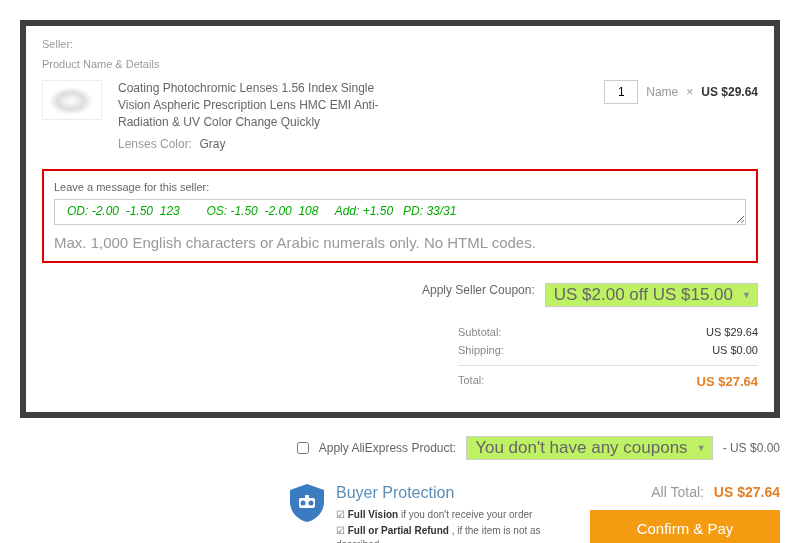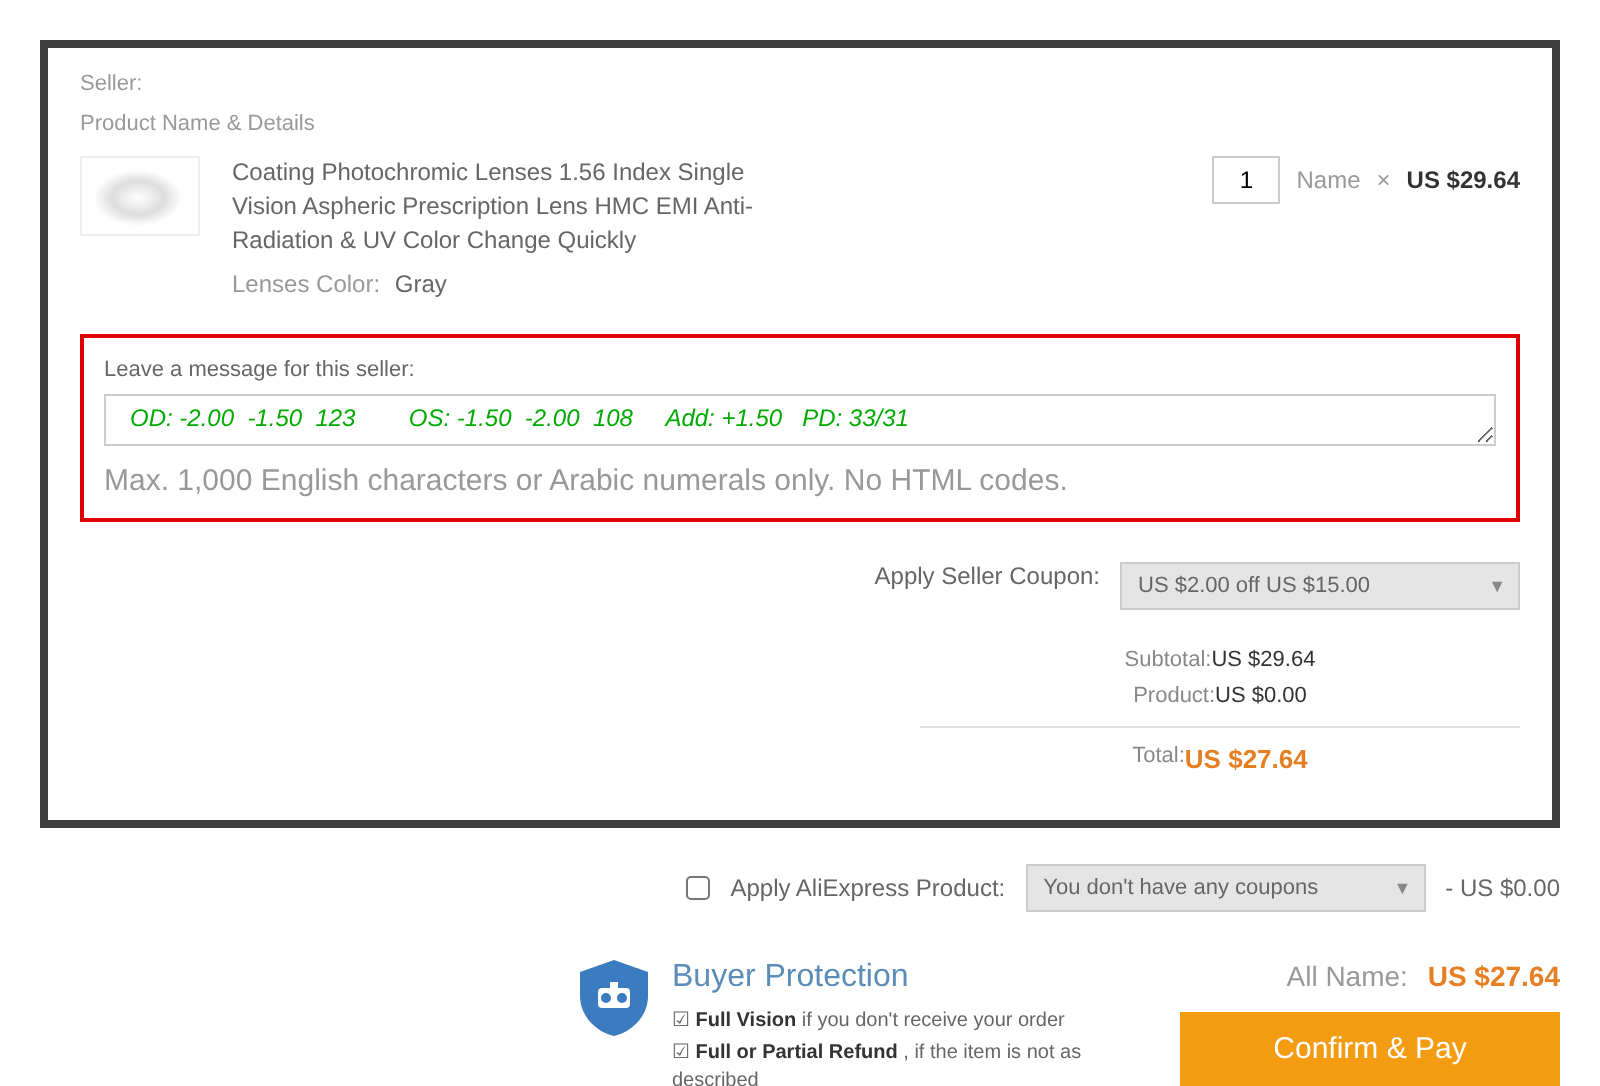--- a/index.html
+++ b/index.html
@@ -1,36 +1,36 @@
 <!DOCTYPE html>
 <html><head>
 <meta charset="utf-8">
 <style>
 * { box-sizing: border-box; margin: 0; padding: 0; }
 body { font-family: Arial, sans-serif; font-size: 12px; color: #666; background: #fff; padding: 20px; }
-.panel { border: 4px solid #404040; padding: 12px 16px 20px; }
+.panel { border: 6px solid #404040; padding: 12px 16px 20px; }
 .header-row { display: flex; justify-content: space-between; margin-bottom: 8px; color: #999; font-size: 11px; }
 .product-row { display: flex; gap: 16px; margin-top: 10px; }
 .thumb { width: 60px; height: 40px; background: radial-gradient(ellipse 22px 14px at 28px 20px, #fff, #ddd 60%, #fff), radial-gradient(ellipse 22px 14px at 40px 24px, #fff, #ddd 60%, #fff); border: 1px solid #eee; flex-shrink: 0; }
 .prod-info { flex: 1; max-width: 280px; line-height: 1.4; color: #666; }
 .variant { margin-top: 6px; color: #999; }
 .variant .vval { color: #666; margin-left: 4px; }
 .qty-col { display: flex; align-items: flex-start; gap: 8px; margin-left: auto; }
 .qty-input { width: 34px; height: 24px; border: 1px solid #ccc; text-align: center; font-size: 12px; }
 .qty-label, .times { color: #999; line-height: 24px; }
 .price { color: #333; font-weight: bold; line-height: 24px; }
 .msg-box { border: 2px solid #d00; padding: 10px; margin-top: 16px; }
 .msg-title { color: #666; font-size: 11px; margin-bottom: 6px; }
 .msg-input { width: 100%; height: 26px; border: 1px solid #ccc; padding: 4px 12px; font-size: 12px; color: #0a0; font-family: Arial; resize: vertical; font-style: italic; }
 .msg-hint { color: #999; font-size: 15px; margin-top: 6px; }
 .seller-coupon-row { display: flex; justify-content: flex-end; align-items: flex-start; gap: 10px; margin-top: 20px; }
-.select { border: 1px solid #ccc; height: 24px; padding: 0 24px 0 8px; font-size: 11px; color: #666; min-width: 200px; position: relative; background: #e5e5e5; display: flex; align-items: center; }
+.select { border: 1px solid #ccc; height: 24px; padding: 0 24px 0 8px; font-size: 17px; color: #666; min-width: 200px; position: relative; background: #bef264; display: flex; align-items: center; }
 .select::after { content: "▼"; position: absolute; right: 6px; font-size: 9px; color: #888; }
 .totals { margin-top: 16px; margin-left: auto; width: 300px; }
-.trow { display: flex; justify-content: center; padding: 3px 0; font-size: 11px; color: #888; }
+.trow { display: flex; justify-content: space-between; padding: 3px 0; font-size: 11px; color: #888; }
 .trow .tval { color: #333; }
 .trow.total { border-top: 1px solid #e0e0e0; margin-top: 6px; padding-top: 8px; }
 .trow.total .tval { color: #e67e22; font-weight: bold; font-size: 13px; }
 .below { margin-top: 18px; }
 .ax-row { display: flex; justify-content: flex-end; align-items: center; gap: 10px; }
 .checkbox { width: 12px; height: 12px; }
 .footer { display: flex; justify-content: flex-end; gap: 40px; margin-top: 24px; align-items: flex-start; }
 .bp { display: flex; gap: 12px; max-width: 260px; }
 .shield { width: 34px; height: 38px; flex-shrink: 0; }
 .bp-title { color: #5b8db8; font-size: 16px; margin-bottom: 6px; }
@@ -81,21 +81,21 @@
       <span>US $2.00 off US $15.00</span>
     </div>
   </div>
 
   <div class="totals">
     <div class="trow">
         <span>Subtotal:</span>
         <span class="tval">US $29.64</span>
       </div>
     <div class="trow">
-        <span>Product:</span>
+        <span>Shipping:</span>
         <span class="tval">US $0.00</span>
       </div>
     <div class="trow total">
         <span>Total:</span>
         <span class="tval">US $27.64</span>
       </div>
   </div>
 </div>
 
 <div class="below">
@@ -118,19 +118,19 @@
           <rect x="15" y="11" width="4" height="4" fill="#fff"></rect>
         </svg>
       <div>
         <div class="bp-title">Buyer Protection</div>
         <div class="bp-line">☑ <b>Full Vision</b><span> if you don't receive your order</span></div>
         <div class="bp-line">☑ <b>Full or Partial Refund</b><span> , if the item is not as described</span></div>
       </div>
     </div>
     <div class="checkout">
       <div class="alltotal">
-        <span>All Name:</span>
+        <span>All Total:</span>
         <span class="v">US $27.64</span>
       </div>
       <button class="confirm">Confirm &amp; Pay</button>
     </div>
   </div>
 </div>
 
 </body></html>

